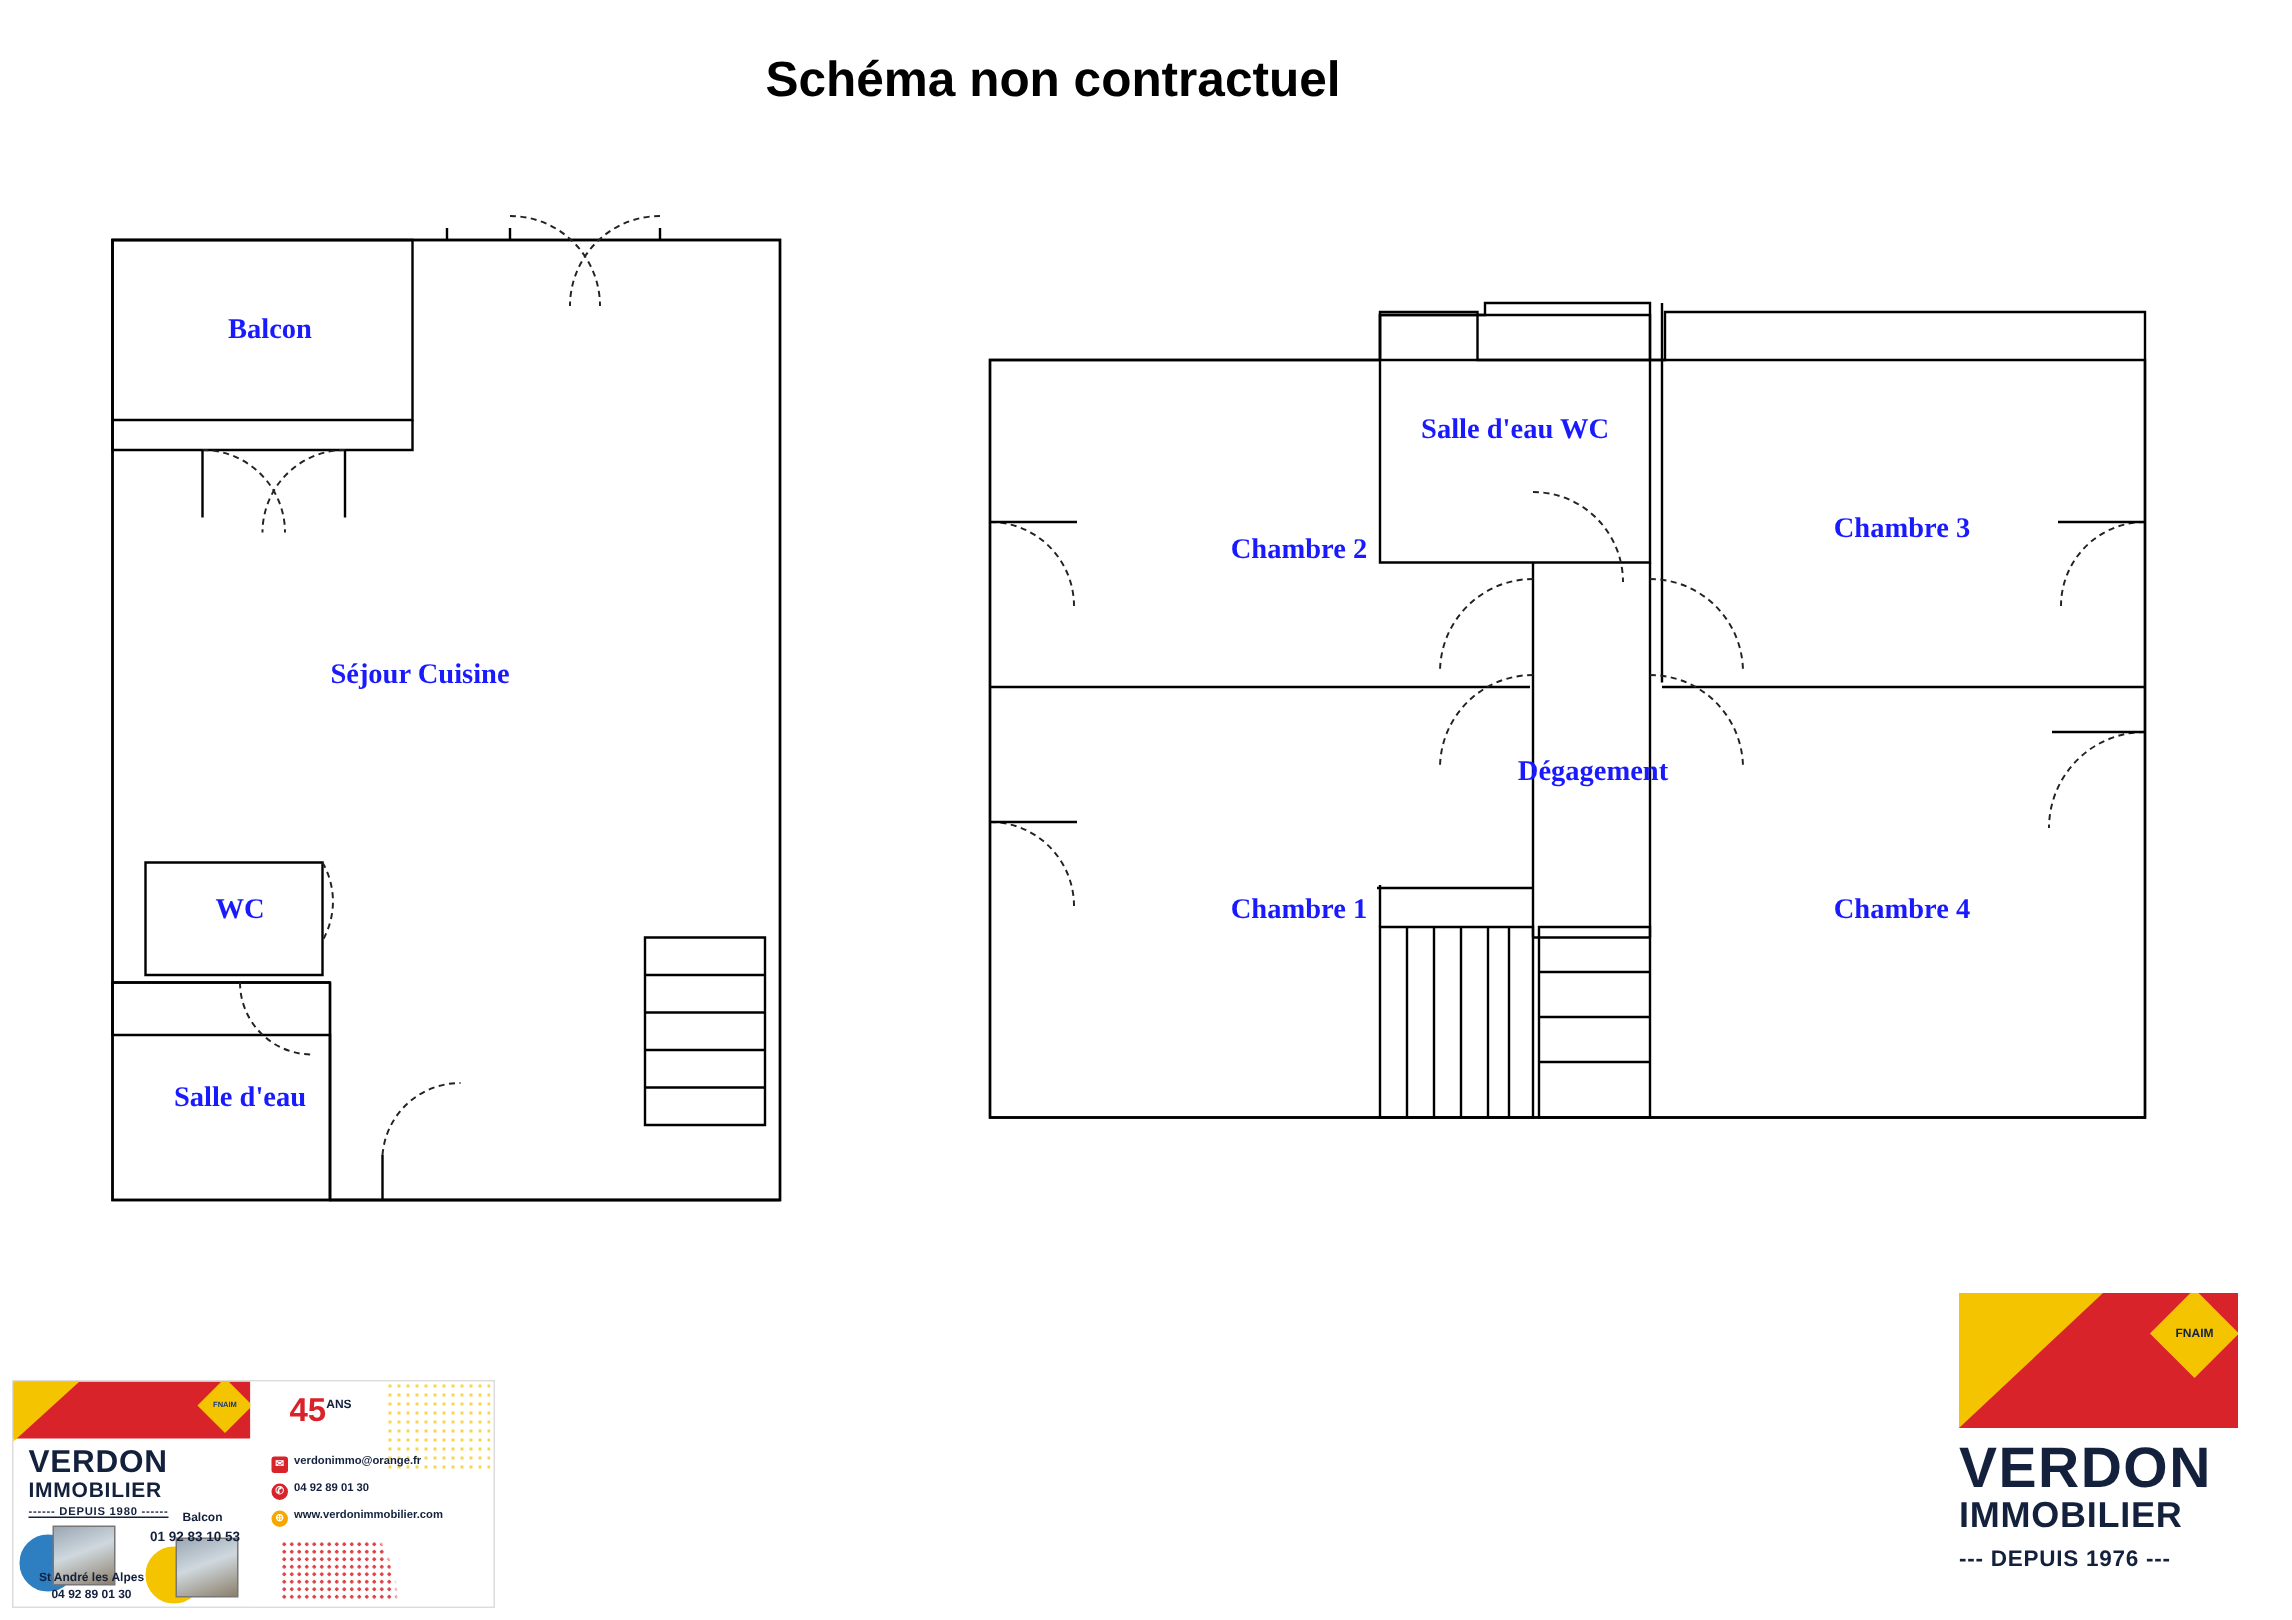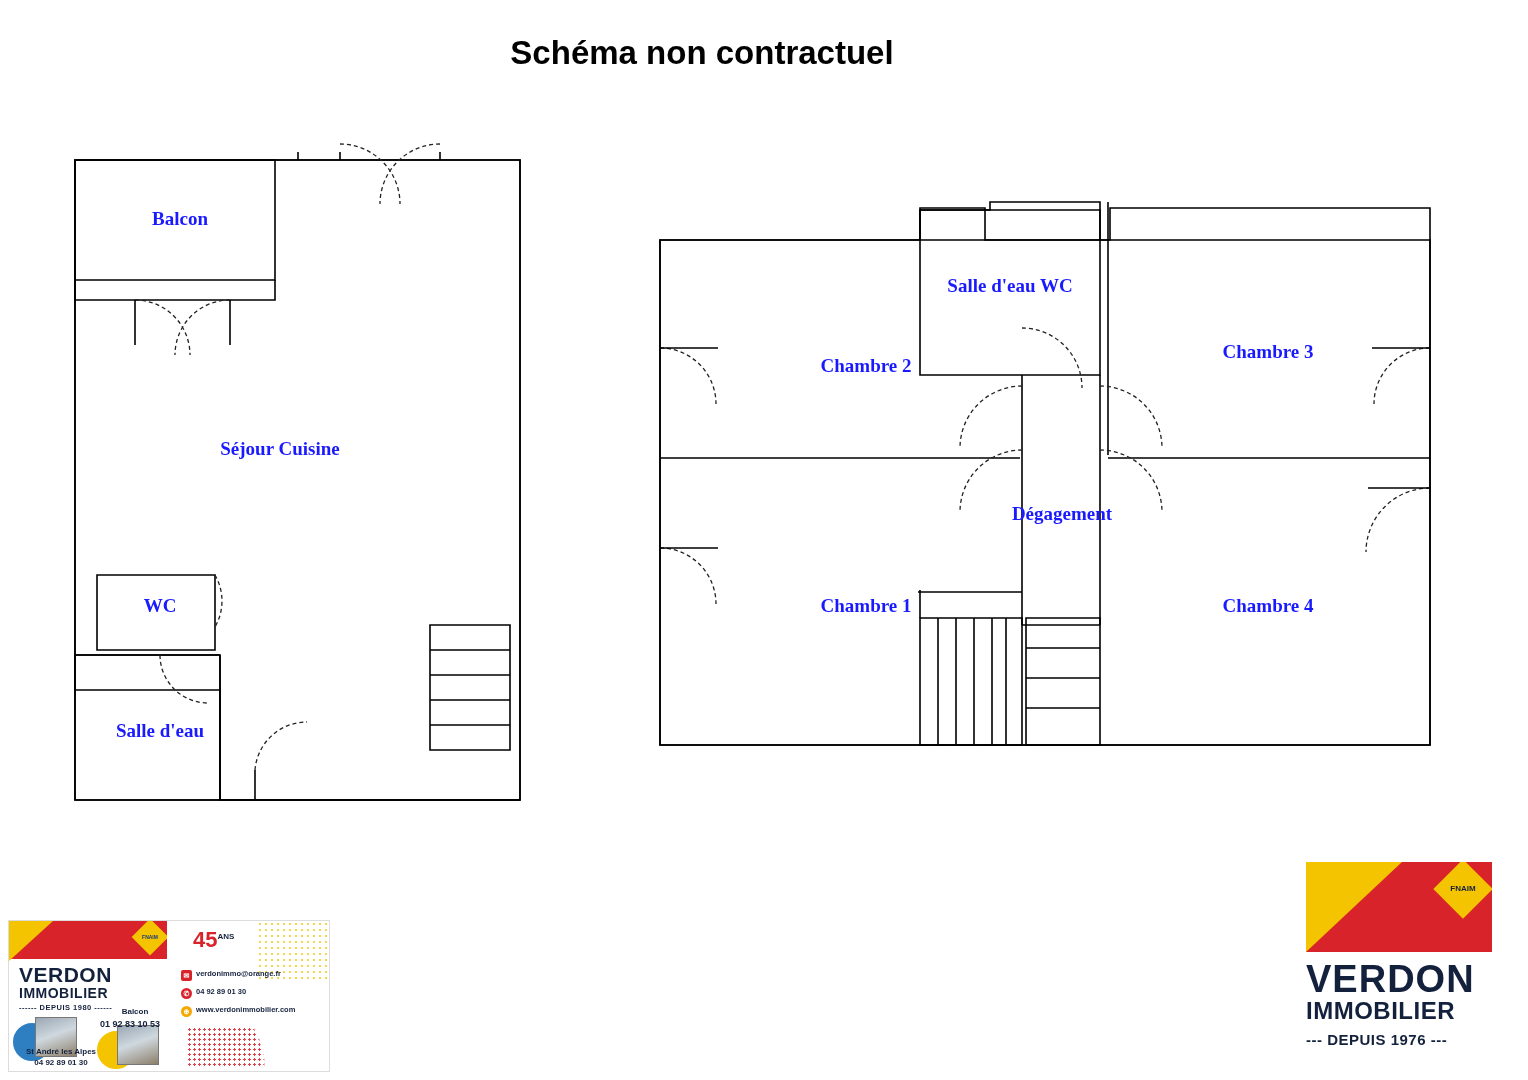--- a/index.html
+++ b/index.html
@@ -109,20 +109,21 @@
     color: #14213d;
     letter-spacing: 0.5px;
   }
   #card-logo .since {
     position: absolute;
     left: 10px; top: 82px;
     font-size: 7.5px;
     font-weight: bold;
     color: #14213d;
     letter-spacing: 0.5px;
+    text-decoration: underline;
   }
   #card-logo .photo {
     position: absolute;
     width: 40px; height: 38px;
     border: 1px solid #777;
     background: linear-gradient(160deg,#9aa7b4 0%,#cfd8de 45%,#8c7f6a 100%);
   }
   #card-logo .photo.p1 { left: 26px; top: 96px; }
   #card-logo .photo.p2 { left: 108px; top: 104px; }
   #card-logo .circle-badge {

